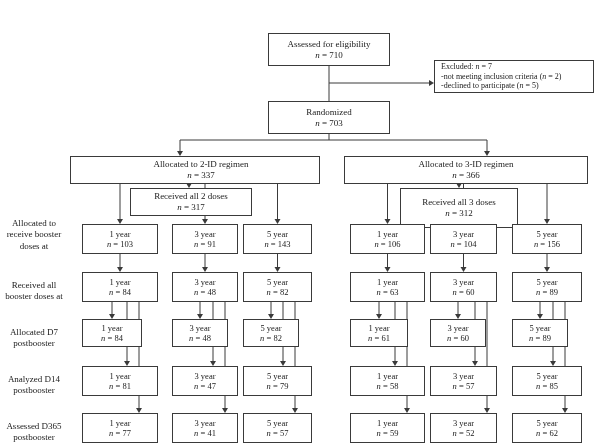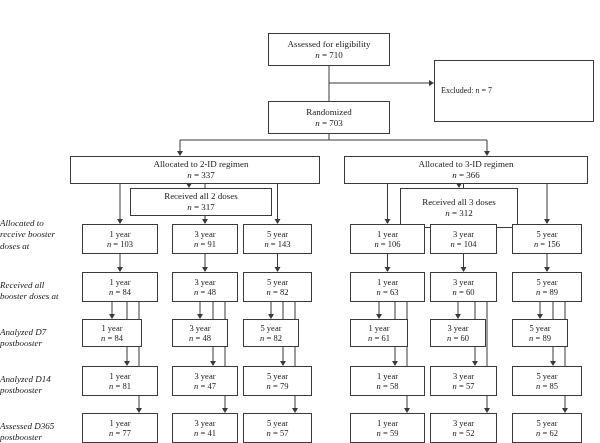--- a/index.html
+++ b/index.html
@@ -37,26 +37,25 @@
   .node .ln {
     display: block;
     white-space: nowrap;
   }
   .t9   { font-size: 9px; }
   .t85  { font-size: 8.5px; }
   .t8   { font-size: 8px; }
   .nvar { font-style: italic; }
   .rowlabel {
     position: absolute;
-    text-align: left;
+    text-align: center;
     font-size: 9px;
     line-height: 1.25;
     color: #1a1a1a;
     z-index: 3;
-    font-style: italic;
   }
   .excl {
     align-items: flex-start;
     justify-content: center;
     text-align: left;
     padding: 4px 5px 4px 6px;
   }
   .excl .ln { width: 100%; }
   svg#wires {
     position: absolute;
@@ -151,56 +150,58 @@
         <line x1="565" y1="286" x2="565" y2="392"></line>
         <polygon points="562,392 568,392 565,397"></polygon>
       </g>
   </svg>
 
   <div class="node" id="node-assessed" style="left:268px; top:17px; width:122px; height:33px;">
     <span class="ln t9">Assessed for eligibility</span>
     <span class="ln t9"><i class="nvar">n</i> = <span>710</span></span>
   </div>
 
-  <div class="node excl" id="node-excluded" style="left:434px; top:44px; width:160px; height:62px;">
+  <div class="node excl" id="node-excluded" style="left:434px; top:44px; width:160px; height:33px;">
     <span class="ln t8">Excluded: <i class="nvar">n</i> = 7</span>
+    <span class="ln t8">-not meeting inclusion criteria (<i class="nvar">n</i> = 2)</span>
+    <span class="ln t8">-declined to participate (<i class="nvar">n</i> = 5)</span>
   </div>
 
   <div class="node" id="node-randomized" style="left:268px; top:85px; width:122px; height:33px;">
     <span class="ln t9">Randomized</span>
     <span class="ln t9"><i class="nvar">n</i> = <span>703</span></span>
   </div>
 
   <div id="generated">
       <div class="rowlabel" style="left: 0px; width: 68px; top: 202.05px;">
         <div>Allocated to</div>
         <div>receive booster</div>
         <div>doses at</div>
       </div>
       <div class="rowlabel" style="left: 0px; width: 68px; top: 263.7px;">
         <div>Received all</div>
         <div>booster doses at</div>
       </div>
       <div class="rowlabel" style="left: 0px; width: 68px; top: 310.7px;">
-        <div>Analyzed D7</div>
+        <div>Allocated D7</div>
         <div>postbooster</div>
       </div>
       <div class="rowlabel" style="left: 0px; width: 68px; top: 357.7px;">
         <div>Analyzed D14</div>
         <div>postbooster</div>
       </div>
       <div class="rowlabel" style="left: 0px; width: 68px; top: 404.7px;">
         <div>Assessed D365</div>
         <div>postbooster</div>
       </div>
       <div class="node" style="left: 70px; top: 140px; width: 250px; height: 28px; padding-left: 12px;">
         <span class="ln t9">Allocated to 2-ID regimen</span>
         <span class="ln t9"><i class="nvar">n</i> = 337</span>
       </div>
-      <div class="node" style="left: 130px; top: 172px; width: 142px; height: 28px;">
+      <div class="node" style="left: 130px; top: 172px; width: 122px; height: 28px;">
         <span class="ln t9">Received all 2 doses</span>
         <span class="ln t9"><i class="nvar">n</i> = 317</span>
       </div>
       <div class="node" style="left: 82px; top: 208px; width: 76px; height: 30px;">
         <span class="ln t85">1 year</span>
         <span class="ln t85"><i class="nvar">n</i> = 103</span>
       </div>
       <div class="node" style="left: 172px; top: 208px; width: 66px; height: 30px;">
         <span class="ln t85">3 year</span>
         <span class="ln t85"><i class="nvar">n</i> = 91</span>

